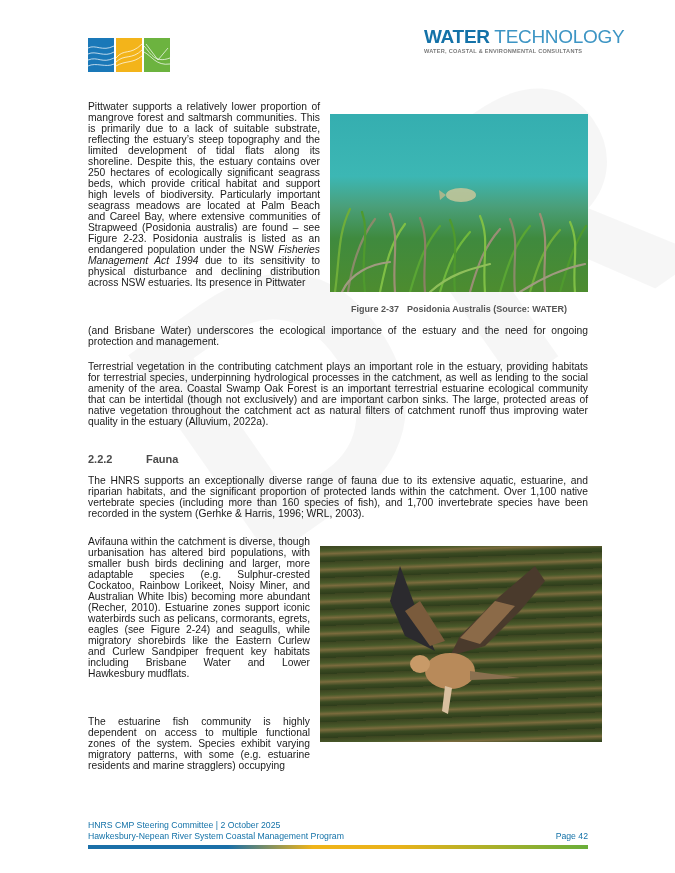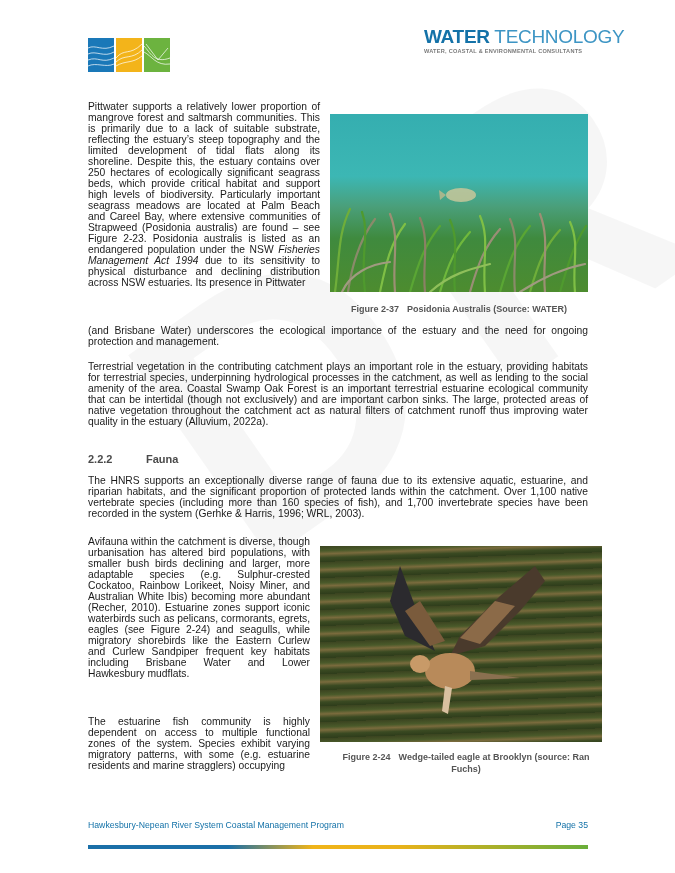--- a/index.html
+++ b/index.html
@@ -146,25 +146,23 @@
       <path d="M80 20 L70 55 L85 90 L115 105 L95 60 Z" fill="#2b2a2e"></path>
       <path d="M85 65 L110 100 L125 95 L100 55 Z" fill="#7a5b3c"></path>
       <path d="M215 20 L180 50 L140 90 L130 110 L165 100 L200 65 L225 35 Z" fill="#4a3a2c"></path>
       <path d="M175 55 L140 92 L160 98 L195 60 Z" fill="#8b6a48"></path>
       <ellipse cx="130" cy="125" rx="25" ry="18" fill="#b88a5a"></ellipse>
       <ellipse cx="100" cy="118" rx="10" ry="9" fill="#c89a68"></ellipse>
       <path d="M150 125 L200 132 L150 134 Z" fill="#8a7050"></path>
       <path d="M125 140 L122 165 L128 168 L132 142 Z" fill="#d8c0a0"></path>
     </svg>
   </div>
-  <div class="caption cap2">
-    <span class="cap-num">Figure 2-24</span><span>Wedge-tailed eagle at Brooklyn (source: Ran Fuchs)</span>
-  </div>
 
   <div class="footer">
+    <div>HNRS CMP Steering Committee | 2 October 2025</div>
     <div class="row2">
       <span>Hawkesbury-Nepean River System Coastal Management Program</span>
-      <span>Page 35</span>
+      <span>Page 42</span>
     </div>
   </div>
   <div class="footer-bar"></div>
 
 </div>
 
 </body></html>

